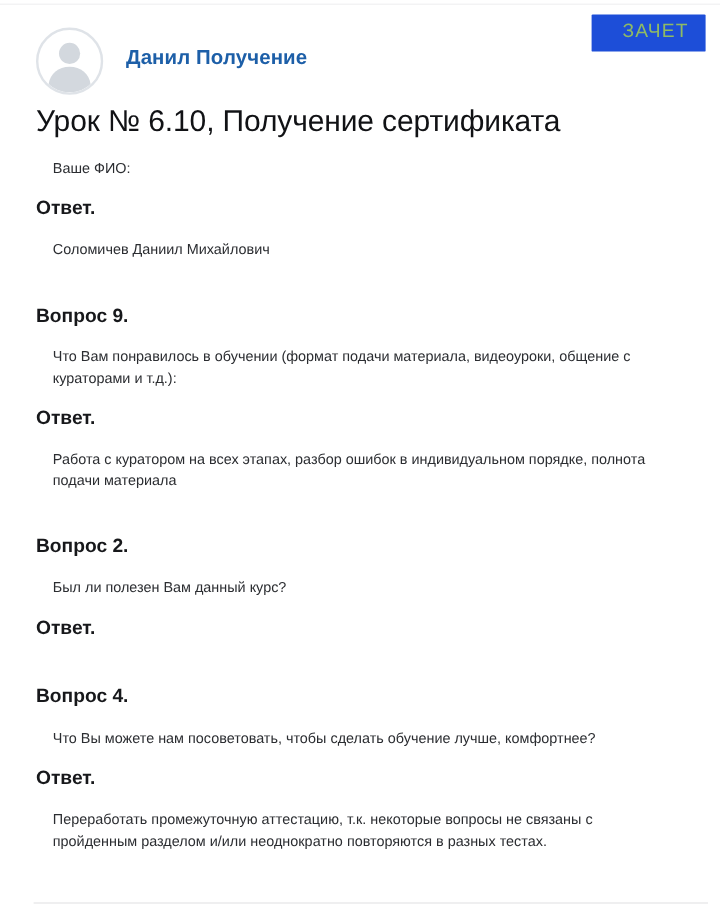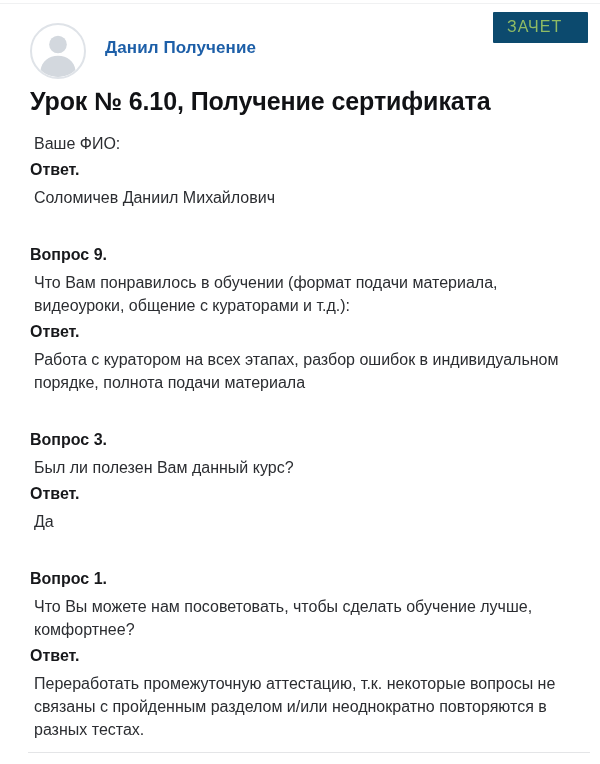--- a/index.html
+++ b/index.html
@@ -60,64 +60,64 @@
     letter-spacing: 0.1px;
     white-space: nowrap;
   }
 
   .status-badge {
     position: absolute;
     right: 12px;
     top: 0px;
     min-width: 95px;
     padding: 6px 14px 7px 14px;
-    background: #0c4a6e;
+    background: #1d4ed8;
     color: #8fbb64;
     font-size: 16px;
     letter-spacing: 1px;
-    text-align: left;
+    text-align: right;
     border-radius: 1px;
   }
 
   
   .content {
     position: absolute;
     top: 86px;
     left: 30px;
     width: 545px;
   }
 
   .page-title {
     font-size: 25px;
-    font-weight: 700;
+    font-weight: 400;
     color: #111215;
     line-height: 1.2;
     margin: 0 0 16px 0;
     letter-spacing: -0.1px;
     white-space: nowrap;
   }
 
   .qa-block { margin-bottom: 35px; }
   .qa-block:last-of-type { margin-bottom: 0; }
 
   .label {
     font-size: 16px;
     font-weight: bold;
     color: #17181b;
     line-height: 1.42;
     margin: 0;
   }
   .label.answer-label { }
 
   .text {
-    font-size: 16px;
+    font-size: 12px;
     font-weight: 400;
     color: #2b2d31;
     line-height: 1.45;
-    margin: 4px;
+    margin: 14px;
     max-width: 540px;
   }
 
   .bottom-divider {
     position: absolute;
     left: 28px;
     top: 752px;
     width: 562px;
     height: 1px;
     background: #e4e5e7;
@@ -153,28 +153,27 @@
   </div>
 
   <div class="qa-block">
     <p class="label">Вопрос 9.</p>
     <p class="text">Что Вам понравилось в обучении (формат подачи материала, видеоуроки, общение с кураторами и т.д.):</p>
     <p class="label answer-label">Ответ.</p>
     <p class="text">Работа с куратором на всех этапах, разбор ошибок в индивидуальном порядке, полнота подачи материала</p>
   </div>
 
   <div class="qa-block">
-    <p class="label">Вопрос 3.</p>
+    <p class="label">Вопрос 2.</p>
     <p class="text">Был ли полезен Вам данный курс?</p>
     <p class="label answer-label">Ответ.</p>
-    <p class="text">Да</p>
   </div>
 
   <div class="qa-block">
-    <p class="label">Вопрос 1.</p>
+    <p class="label">Вопрос 4.</p>
     <p class="text">Что Вы можете нам посоветовать, чтобы сделать обучение лучше, комфортнее?</p>
     <p class="label answer-label">Ответ.</p>
     <p class="text">Переработать промежуточную аттестацию, т.к. некоторые вопросы не связаны с пройденным разделом и/или неоднократно повторяются в разных тестах.</p>
   </div>
 
 </div>
 
 <div class="bottom-divider"></div>
 
 </body></html>

